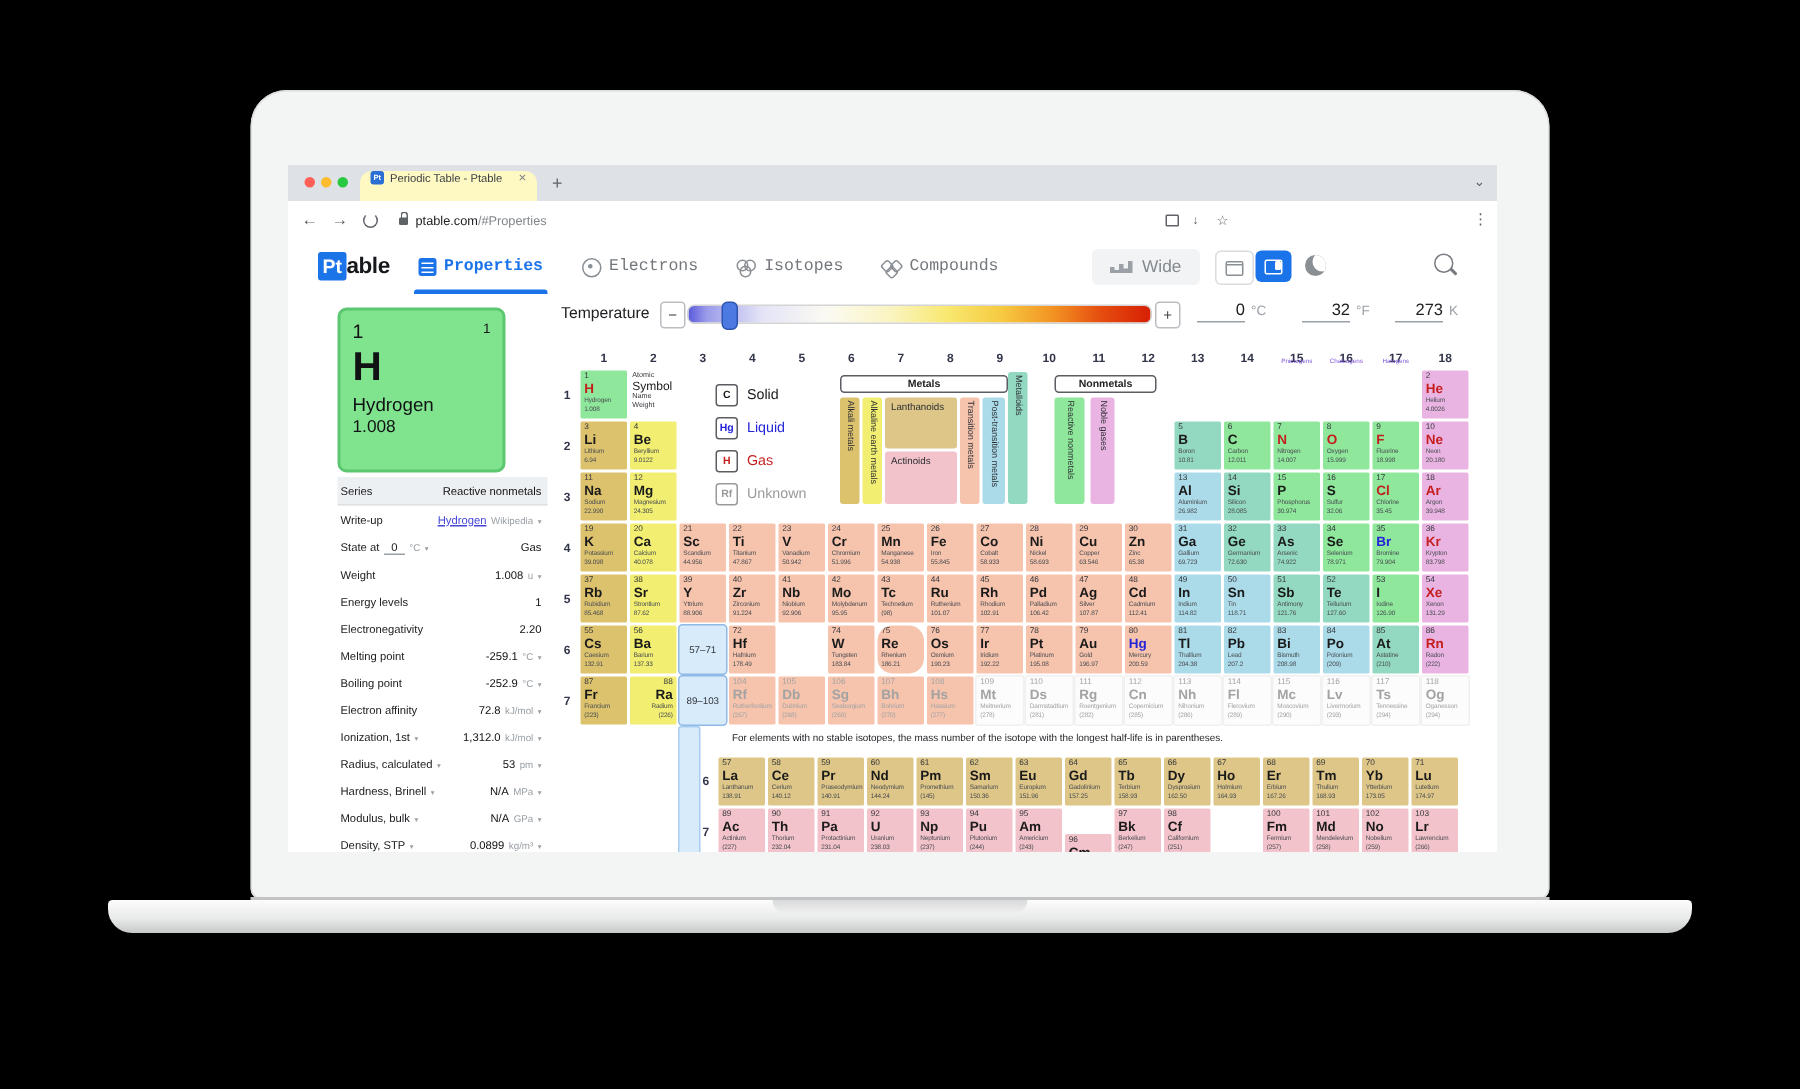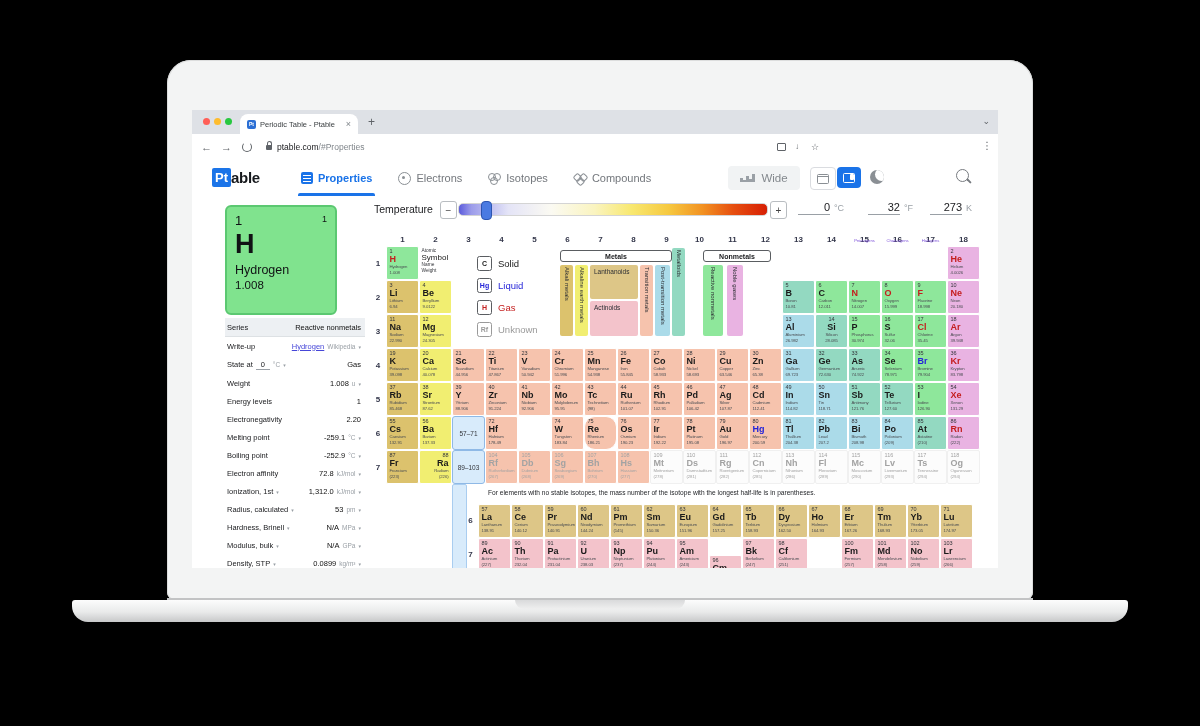--- a/index.html
+++ b/index.html
@@ -9,21 +9,21 @@
   .bezel{position:absolute;left:167px;top:60px;width:866px;height:540px;background:#f3f4f4;border-radius:24px 24px 8px 8px;box-shadow:inset 0 0 0 1px #dcdddd;}
   .base{position:absolute;left:72px;top:600px;width:1056px;height:22px;background:linear-gradient(#fcfcfc,#e9eaea 55%,#c7c8c9);border-radius:3px 3px 16px 16px;}
   .base-notch{position:absolute;left:50%;top:0;transform:translateX(-50%);width:170px;height:9px;background:linear-gradient(#d9dadb,#efefef);border-radius:0 0 80px 80px;}
   .hinge{position:absolute;left:167px;top:598px;width:866px;height:3px;background:#c2c3c4;}
   
   .screen{position:absolute;left:192px;top:110px;width:806px;height:458px;background:#fff;overflow:hidden;font-family:"Liberation Sans",sans-serif;}
   
   .tabstrip{position:absolute;left:0;top:0;width:806px;height:24px;background:#dee1e6;}
   .dot{position:absolute;top:8px;width:7px;height:7px;border-radius:50%;}
   .dot.r{left:11px;background:#ff5f57}.dot.y{left:22px;background:#febc2e}.dot.g{left:33px;background:#28c840}
-  .tab{position:absolute;left:48px;top:4px;width:118px;height:20px;background:#ffffff;border-radius:8px 8px 0 0;display:flex;align-items:center;gap:4px;padding:0 7px;box-sizing:border-box;}
+  .tab{position:absolute;left:48px;top:4px;width:118px;height:20px;background:#fef9c3;border-radius:8px 8px 0 0;display:flex;gap:4px;padding:0 7px;box-sizing:border-box;}
   .favicon{width:9px;height:9px;background:#2b6fd4;border-radius:2px;color:#fff;font-size:5px;font-weight:bold;display:flex;align-items:center;justify-content:center;flex:0 0 auto;}
   .tab-title{font-size:7.5px;color:#3c4043;white-space:nowrap;overflow:hidden;flex:1;}
   .tab-x{font-size:9px;color:#80868b;line-height:1;}
   .newtab{position:absolute;left:176px;top:5px;font-size:12px;color:#5f6368;}
   .strip-chev{position:absolute;right:8px;top:6px;font-size:9px;color:#5f6368;}
   .toolbar{position:absolute;left:0;top:24px;width:806px;height:26px;background:#fff;border-bottom:1px solid #ececec;display:flex;align-items:center;color:#5f6368;}
   .navarr{font-size:11px;margin-left:9px;color:#5f6368;}
   .reload{width:8px;height:8px;border:1.2px solid #5f6368;border-radius:50%;border-top-color:transparent;margin-left:10px;}
   .lock{width:6px;height:5px;background:#5f6368;border-radius:1px;position:relative;margin:0 5px 0 14px;}
   .lock::before{content:"";position:absolute;left:1px;top:-4px;width:3px;height:4px;border:1px solid #5f6368;border-bottom:none;border-radius:3px 3px 0 0;}
@@ -33,21 +33,21 @@
   .tool-icons{position:absolute;left:585px;top:8px;display:flex;gap:9px;align-items:center;color:#5f6368;}
   .dl{width:7px;height:7px;position:relative;font-size:8px;line-height:6px;}
   .sqr{width:7px;height:6px;border:1px solid #5f6368;border-radius:1px;}
   .star{font-size:9px;}
   .kebab{position:absolute;right:6px;top:6px;font-size:10px;color:#5f6368;}
   
   .appbar{position:absolute;left:0;top:50px;width:806px;height:36px;background:#fff;}
   .logo{position:absolute;left:20px;top:8px;display:flex;align-items:center;}
   .logo-pt{background:#1b74e8;color:#fff;font-weight:bold;font-size:13px;padding:2px 3px;border-radius:2px;}
   .logo-able{color:#16181c;font-weight:bold;font-size:15px;letter-spacing:-0.3px;}
-  .nav{position:absolute;left:96px;top:0;height:36px;display:flex;align-items:flex-start;}
+  .nav{position:absolute;left:74px;top:0;height:36px;display:flex;align-items:flex-start;font-family:Liberation Mono, monospace;}
   .nav-item{display:flex;align-items:center;gap:5px;padding:0 13px;height:36px;font-size:11px;color:#73777c;position:relative;}
   .nav-item.active{color:#1a73e8;font-weight:bold;}
   .nav-item.active::after{content:"";position:absolute;left:10px;right:10px;bottom:0;height:3px;border-radius:2px 2px 0 0;background:#1a73e8;}
   .ico-list{width:12px;height:12px;background:#1a73e8;border-radius:2px;position:relative;}
   .ico-list::before{content:"";position:absolute;left:2px;top:3px;width:8px;height:1.4px;background:#fff;box-shadow:0 3px 0 #fff,0 6px 0 #fff;}
   .ico-ring{width:11px;height:11px;border:1.4px solid #8a8f94;border-radius:50%;position:relative;}
   .ico-ring::after{content:"";position:absolute;left:3px;top:3px;width:3px;height:3px;background:#8a8f94;border-radius:50%;}
   .ico-iso{position:relative;width:13px;height:11px;}
   .ico-iso i{position:absolute;width:6px;height:6px;border:1.2px solid #8a8f94;border-radius:50%;}
   .ico-iso i:nth-child(1){left:0;top:0}.ico-iso i:nth-child(2){left:5px;top:0}.ico-iso i:nth-child(3){left:2px;top:4px}
@@ -518,21 +518,21 @@
             <span class="sym">Mg</span>
             <span class="nm">Magnesium</span>
             <span class="wt">24.305</span>
           </div>
           <div class="cell c-pt s-s" style="grid-area: 3 / 13;">
             <span class="num">13</span>
             <span class="sym">Al</span>
             <span class="nm">Aluminium</span>
             <span class="wt">26.982</span>
           </div>
-          <div class="cell c-md s-s" style="grid-area: 3 / 14; text-align: center;">
+          <div class="cell c-md s-s" style="grid-area: 3 / 14;">
             <span class="num">14</span>
             <span class="sym">Si</span>
             <span class="nm">Silicon</span>
             <span class="wt">28.085</span>
           </div>
           <div class="cell c-rn s-s" style="grid-area: 3 / 15;">
             <span class="num">15</span>
             <span class="sym">P</span>
             <span class="nm">Phosphorus</span>
             <span class="wt">30.974</span>

